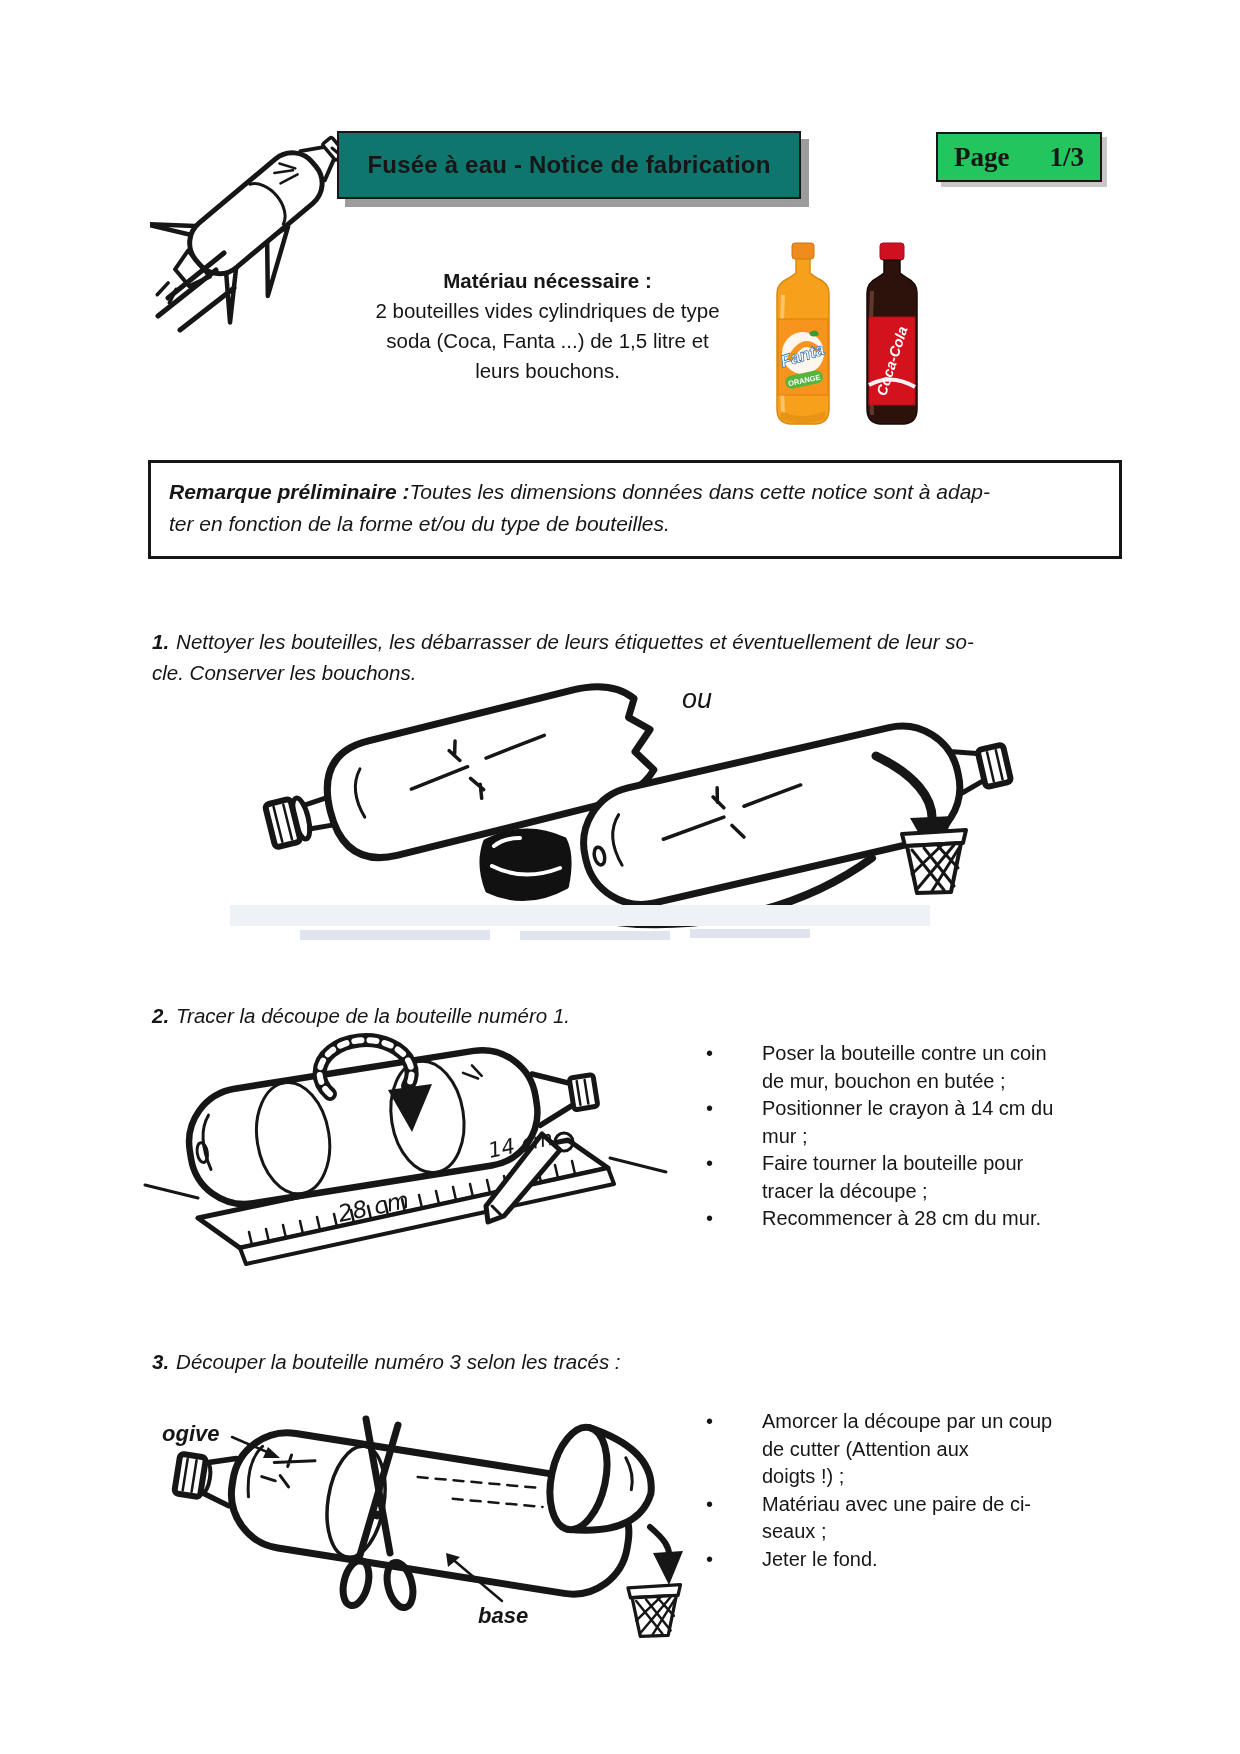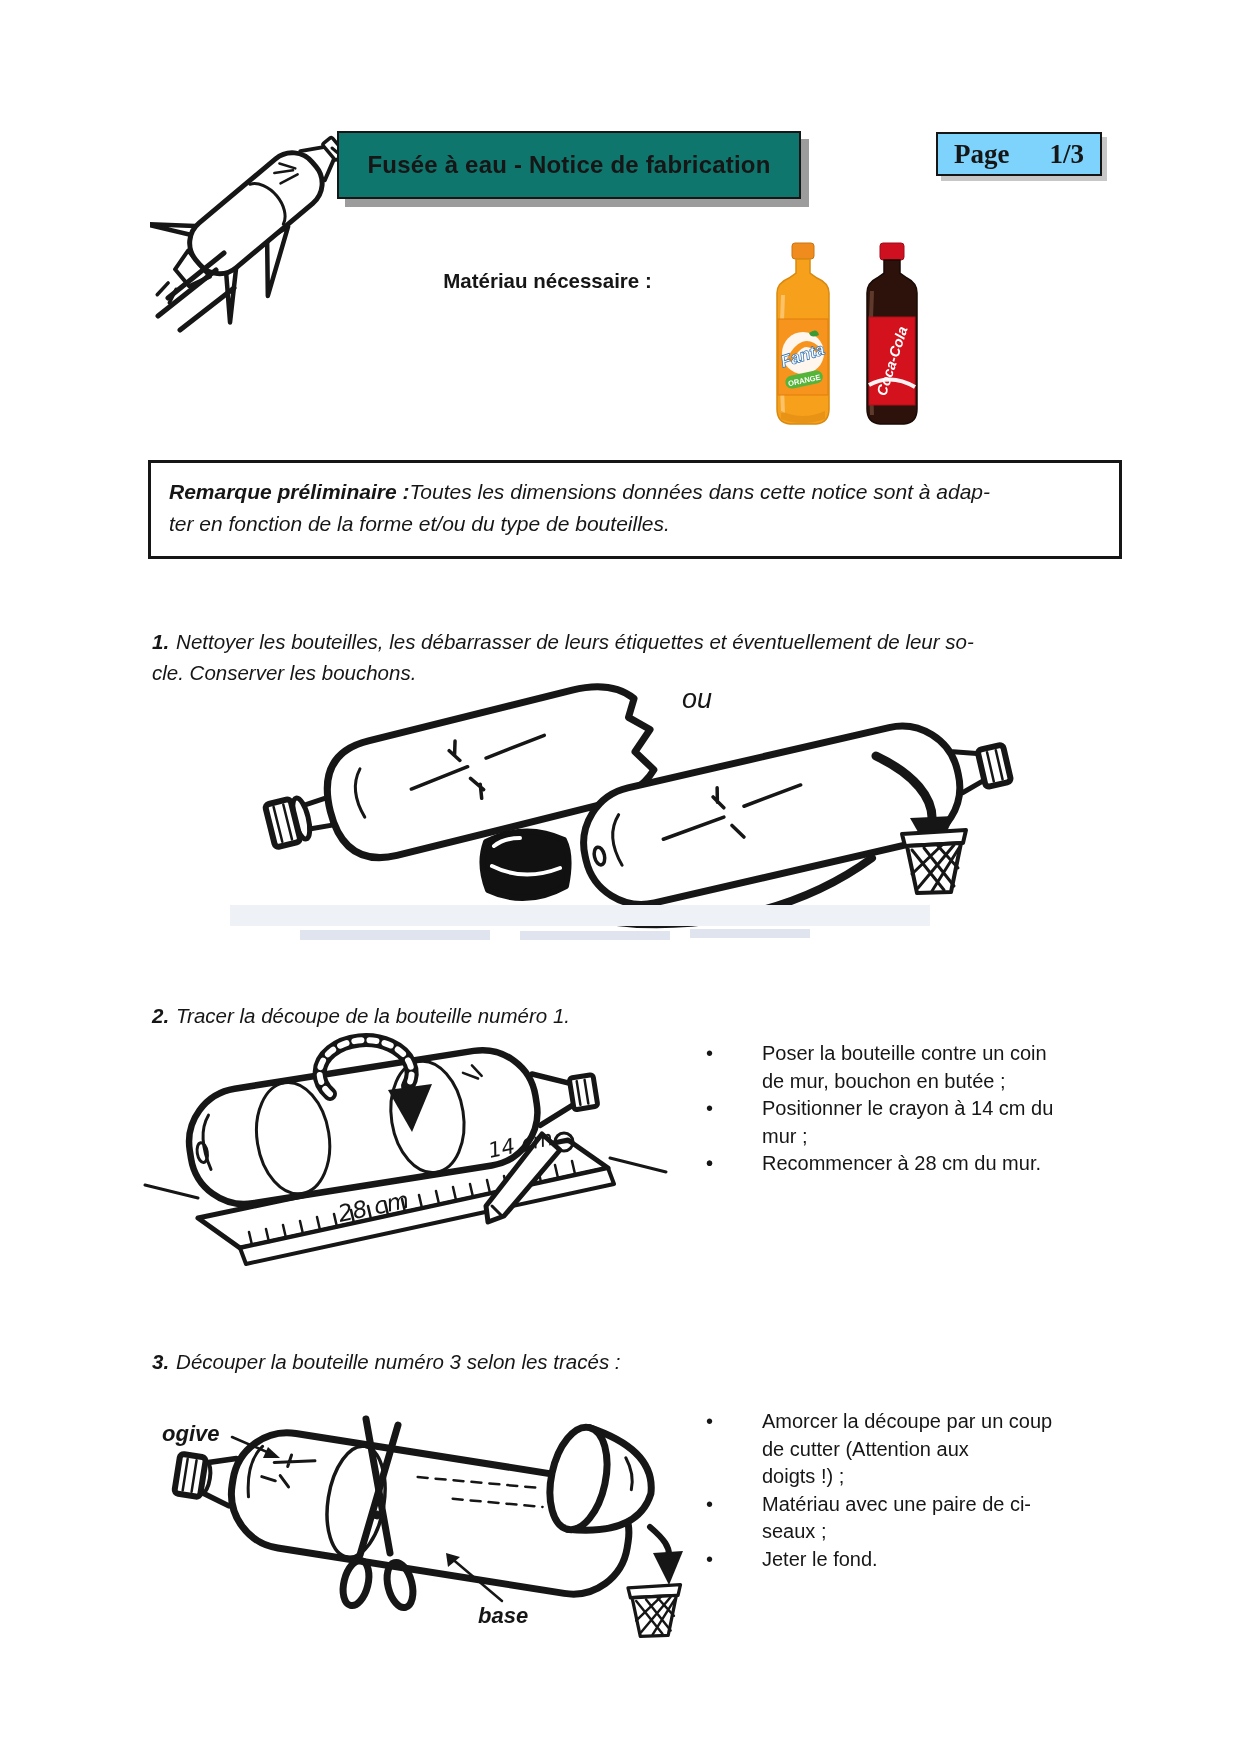--- a/index.html
+++ b/index.html
@@ -6,21 +6,21 @@
   body{font-family:"Liberation Sans",sans-serif;color:#161616;}
   .page{position:relative;width:1240px;height:1754px;background:#ffffff;overflow:hidden;}
   .abs{position:absolute;}
   .ml{white-space:pre-line;}
 
   
   .title-box{left:337px;top:131px;width:460px;height:64px;background:#0f766e;
     border:2px solid #161616;box-shadow:8px 8px 0 #9c9c9c;
     display:flex;align-items:center;justify-content:center;}
   .title-box span{font-weight:bold;font-size:24px;white-space:nowrap;letter-spacing:.2px;}
-  .page-box{left:936px;top:132px;width:166px;height:44px;background:#7dd3fc;
+  .page-box{left:936px;top:132px;width:166px;height:50px;background:#22c55e;
     border:2px solid #161616;box-shadow:5px 5px 0 #c7c7c7;
     display:flex;align-items:center;justify-content:space-between;padding:12px 16px;box-sizing:border-box;
     font-family:"Liberation Serif",serif;font-weight:bold;font-size:27px;}
 
   
   .materials{left:340px;top:238px;width:415px;text-align:center;font-size:20.5px;line-height:30px;}
   .materials .mh{font-weight:bold;margin-top:28px;}
 
   
   .remark{left:148px;top:460px;width:974px;box-sizing:border-box;border:3px solid #161616;
@@ -77,20 +77,23 @@
     <span>Fusée à eau - Notice de fabrication</span>
   </div>
 
   <div class="abs page-box">
     <span>Page</span>
     <span>1/3</span>
   </div>
 
   <div class="abs materials">
     <div class="mh">Matériau nécessaire :</div>
+    <div class="ml">2 bouteilles vides cylindriques de type
+soda (Coca, Fanta ...) de 1,5 litre et
+leurs bouchons.</div>
   </div>
 
   <svg class="abs" style="left:763px;top:233px" width="182" height="200" viewBox="0 0 182 200">
 
     <g>
       <rect x="29" y="10" width="22" height="16" rx="3" fill="#f08c1e" stroke="#c97410"></rect>
       <path d="M33 26 L47 26 L47 40 L54 45 Q66 50 66 60 L66 176 Q66 190 53 191 L27 191 Q14 190 14 176 L14 60 Q14 50 26 45 L33 40 Z" fill="#f6a01c" stroke="#d88a10" stroke-width="1.5"></path>
       <path d="M20 62 q-3 60 0 118" stroke="#ffd089" stroke-width="4" fill="none" opacity=".7"></path>
       <rect x="15" y="86" width="50" height="76" fill="#f7941d" stroke="#e07f0c"></rect>
       <circle cx="40" cy="120" r="21" fill="#ffffff" opacity=".92"></circle>
@@ -208,21 +211,22 @@
       <circle cx="424" cy="112" r="9" stroke-width="3"></circle>
       <path d="M419 112 l10 0" stroke-width="2.5"></path>
     </g>
   </svg>
 
   <div class="abs bullets bullets2">
     <div class="bli"><span class="dot">•</span><span class="ml">Poser la bouteille contre un coin
 de mur, bouchon en butée ;</span></div>
     <div class="bli"><span class="dot">•</span><span class="ml">Positionner le crayon à 14 cm du
 mur ;</span></div>
-    <div class="bli"><span class="dot">•</span></div>
+    <div class="bli"><span class="dot">•</span><span class="ml">Faire tourner la bouteille pour
+tracer la découpe ;</span></div>
     <div class="bli"><span class="dot">•</span><span class="ml">Recommencer à 28 cm du mur.</span></div>
   </div>
 
   <p class="abs step step3">
     <span class="stepnum">3.</span><span class="ml">Découper la bouteille numéro 3 selon les tracés :</span>
   </p>
 
   <svg class="abs" style="left:150px;top:1405px" width="560" height="250" viewBox="0 0 560 250">
     <g stroke="#161616" fill="none" stroke-linecap="round" stroke-linejoin="round">
 

